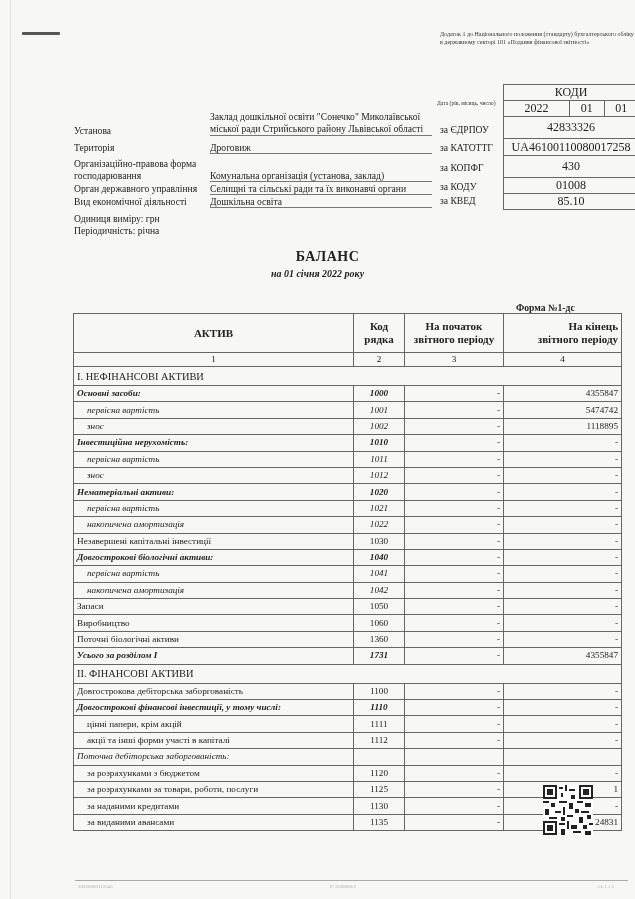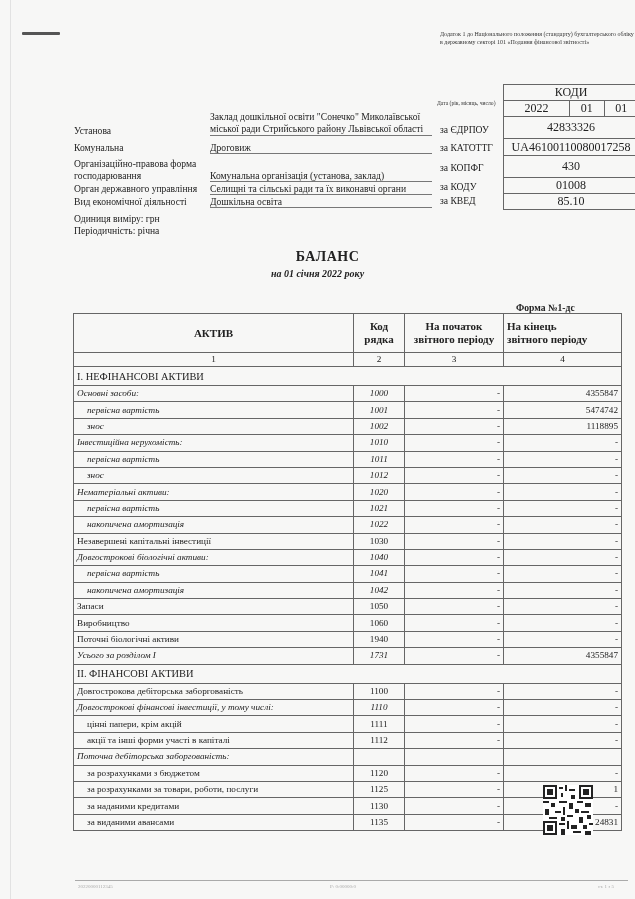--- a/index.html
+++ b/index.html
@@ -27,21 +27,21 @@
   .form-no { position:absolute; left:516px; top:302px; font-size:9.6px; font-weight:bold; }
 
   table.main { position:absolute; left:73px; top:313px; width:549px; border-collapse:collapse; font-size:9.2px;border-radius:17px; }
   table.main td, table.main th { border:1px solid #666; padding:0 3px; height:15.4px; line-height:13px; }
   table.main th { font-weight:bold; font-size:11px; height:38px; line-height:13px; }
   table.main .c-code { width:44px; text-align:center; }
   table.main .c-start { width:92px; text-align:right; }
   table.main .c-end { width:111px; text-align:right; }
   table.main tr.num td { text-align:center; height:13px; }
   tr.section td { font-weight:normal; font-size:10.4px; height:18px; }
-  tr.bi td.c-name, tr.bi td.c-code { font-weight:normal; font-style:italic; }
+  tr.bi td.c-name, tr.bi td.c-code { font-weight:bold; font-style:italic; }
   tr.it td.c-name, tr.it td.c-code { font-style:italic; }
   tr.it td.c-name { padding-left:13px; }
   tr.sub td.c-name { padding-left:13px; }
   tr.italic-head td.c-name { font-style:italic; }
 
   .qr { position:absolute; left:543px; top:785px; width:50px; height:50px; }
   .footer-line { position:absolute; left:75px; top:880px; width:553px; height:1px; background:#aaa; }
   .footer-txt { position:absolute; top:884px; font-size:5px; color:#aaa; }
 </style>
 </head>
@@ -50,21 +50,21 @@
 <div class="page-edge"></div>
 <div class="corner-mark"></div>
 
 <div class="annex">Додаток 1 до Національного положення (стандарту) бухгалтерського обліку в державному секторі 101 «Подання фінансової звітності»</div>
 
 <div class="lbl" style="top:125px">Установа</div>
 <div class="val" style="top:111px; line-height:12px;">
   <div>Заклад дошкільної освіти "Сонечко"  Миколаївської</div>
   <div>міської ради Стрийського району Львівської області</div>
 </div>
-<div class="lbl" style="top:142px">Комунальна</div>
+<div class="lbl" style="top:142px">Територія</div>
 <div class="val" style="top:142px">Дроговиж</div>
 <div class="lbl" style="top:158px">Організаційно-правова форма</div>
 <div class="lbl" style="top:170px">господарювання</div>
 <div class="val" style="top:170px">Комунальна організація (установа, заклад)</div>
 <div class="lbl" style="top:183px">Орган державного управління</div>
 <div class="val" style="top:183px">Селищні та сільські ради та їх виконавчі органи</div>
 <div class="lbl" style="top:196px">Вид економічної діяльності</div>
 <div class="val" style="top:196px">Дошкільна освіта</div>
 
 <div class="datelbl">Дата (рік, місяць, число)</div>
@@ -110,21 +110,21 @@
 <div class="title">БАЛАНС</div>
 <div class="subtitle">на  01  січня 2022 року</div>
 <div class="form-no">Форма №1-дс</div>
 
 <table class="main">
   <tbody>
       <tr>
     <th>АКТИВ</th>
     <th class="c-code" style="text-align:center"><span>Код</span><br><span>рядка</span></th>
     <th class="c-start" style="text-align:center"><span>На початок</span><br><span>звітного періоду</span></th>
-    <th class="c-end" style="text-align:left"><span>На кінець</span><br><span>звітного періоду</span></th>
+    <th class="c-end" style="text-align:right"><span>На кінець</span><br><span>звітного періоду</span></th>
   </tr>
   <tr class="num">
     <td>1</td>
     <td>2</td>
     <td>3</td>
     <td>4</td>
   </tr>
   <tr class="section">
         <td colspan="4">І. НЕФІНАНСОВІ АКТИВИ</td>
       </tr>
@@ -213,21 +213,21 @@
         <td class="c-end">-</td>
       </tr>
   <tr>
         <td class="c-name">Виробництво</td>
         <td class="c-code">1060</td>
         <td class="c-start">-</td>
         <td class="c-end">-</td>
       </tr>
   <tr>
         <td class="c-name">Поточні біологічні активи</td>
-        <td class="c-code">1940</td>
+        <td class="c-code">1360</td>
         <td class="c-start">-</td>
         <td class="c-end">-</td>
       </tr>
   <tr class="bi">
         <td class="c-name">Усього за розділом І</td>
         <td class="c-code">1731</td>
         <td class="c-start">-</td>
         <td class="c-end">4355847</td>
       </tr>
   <tr class="section">

